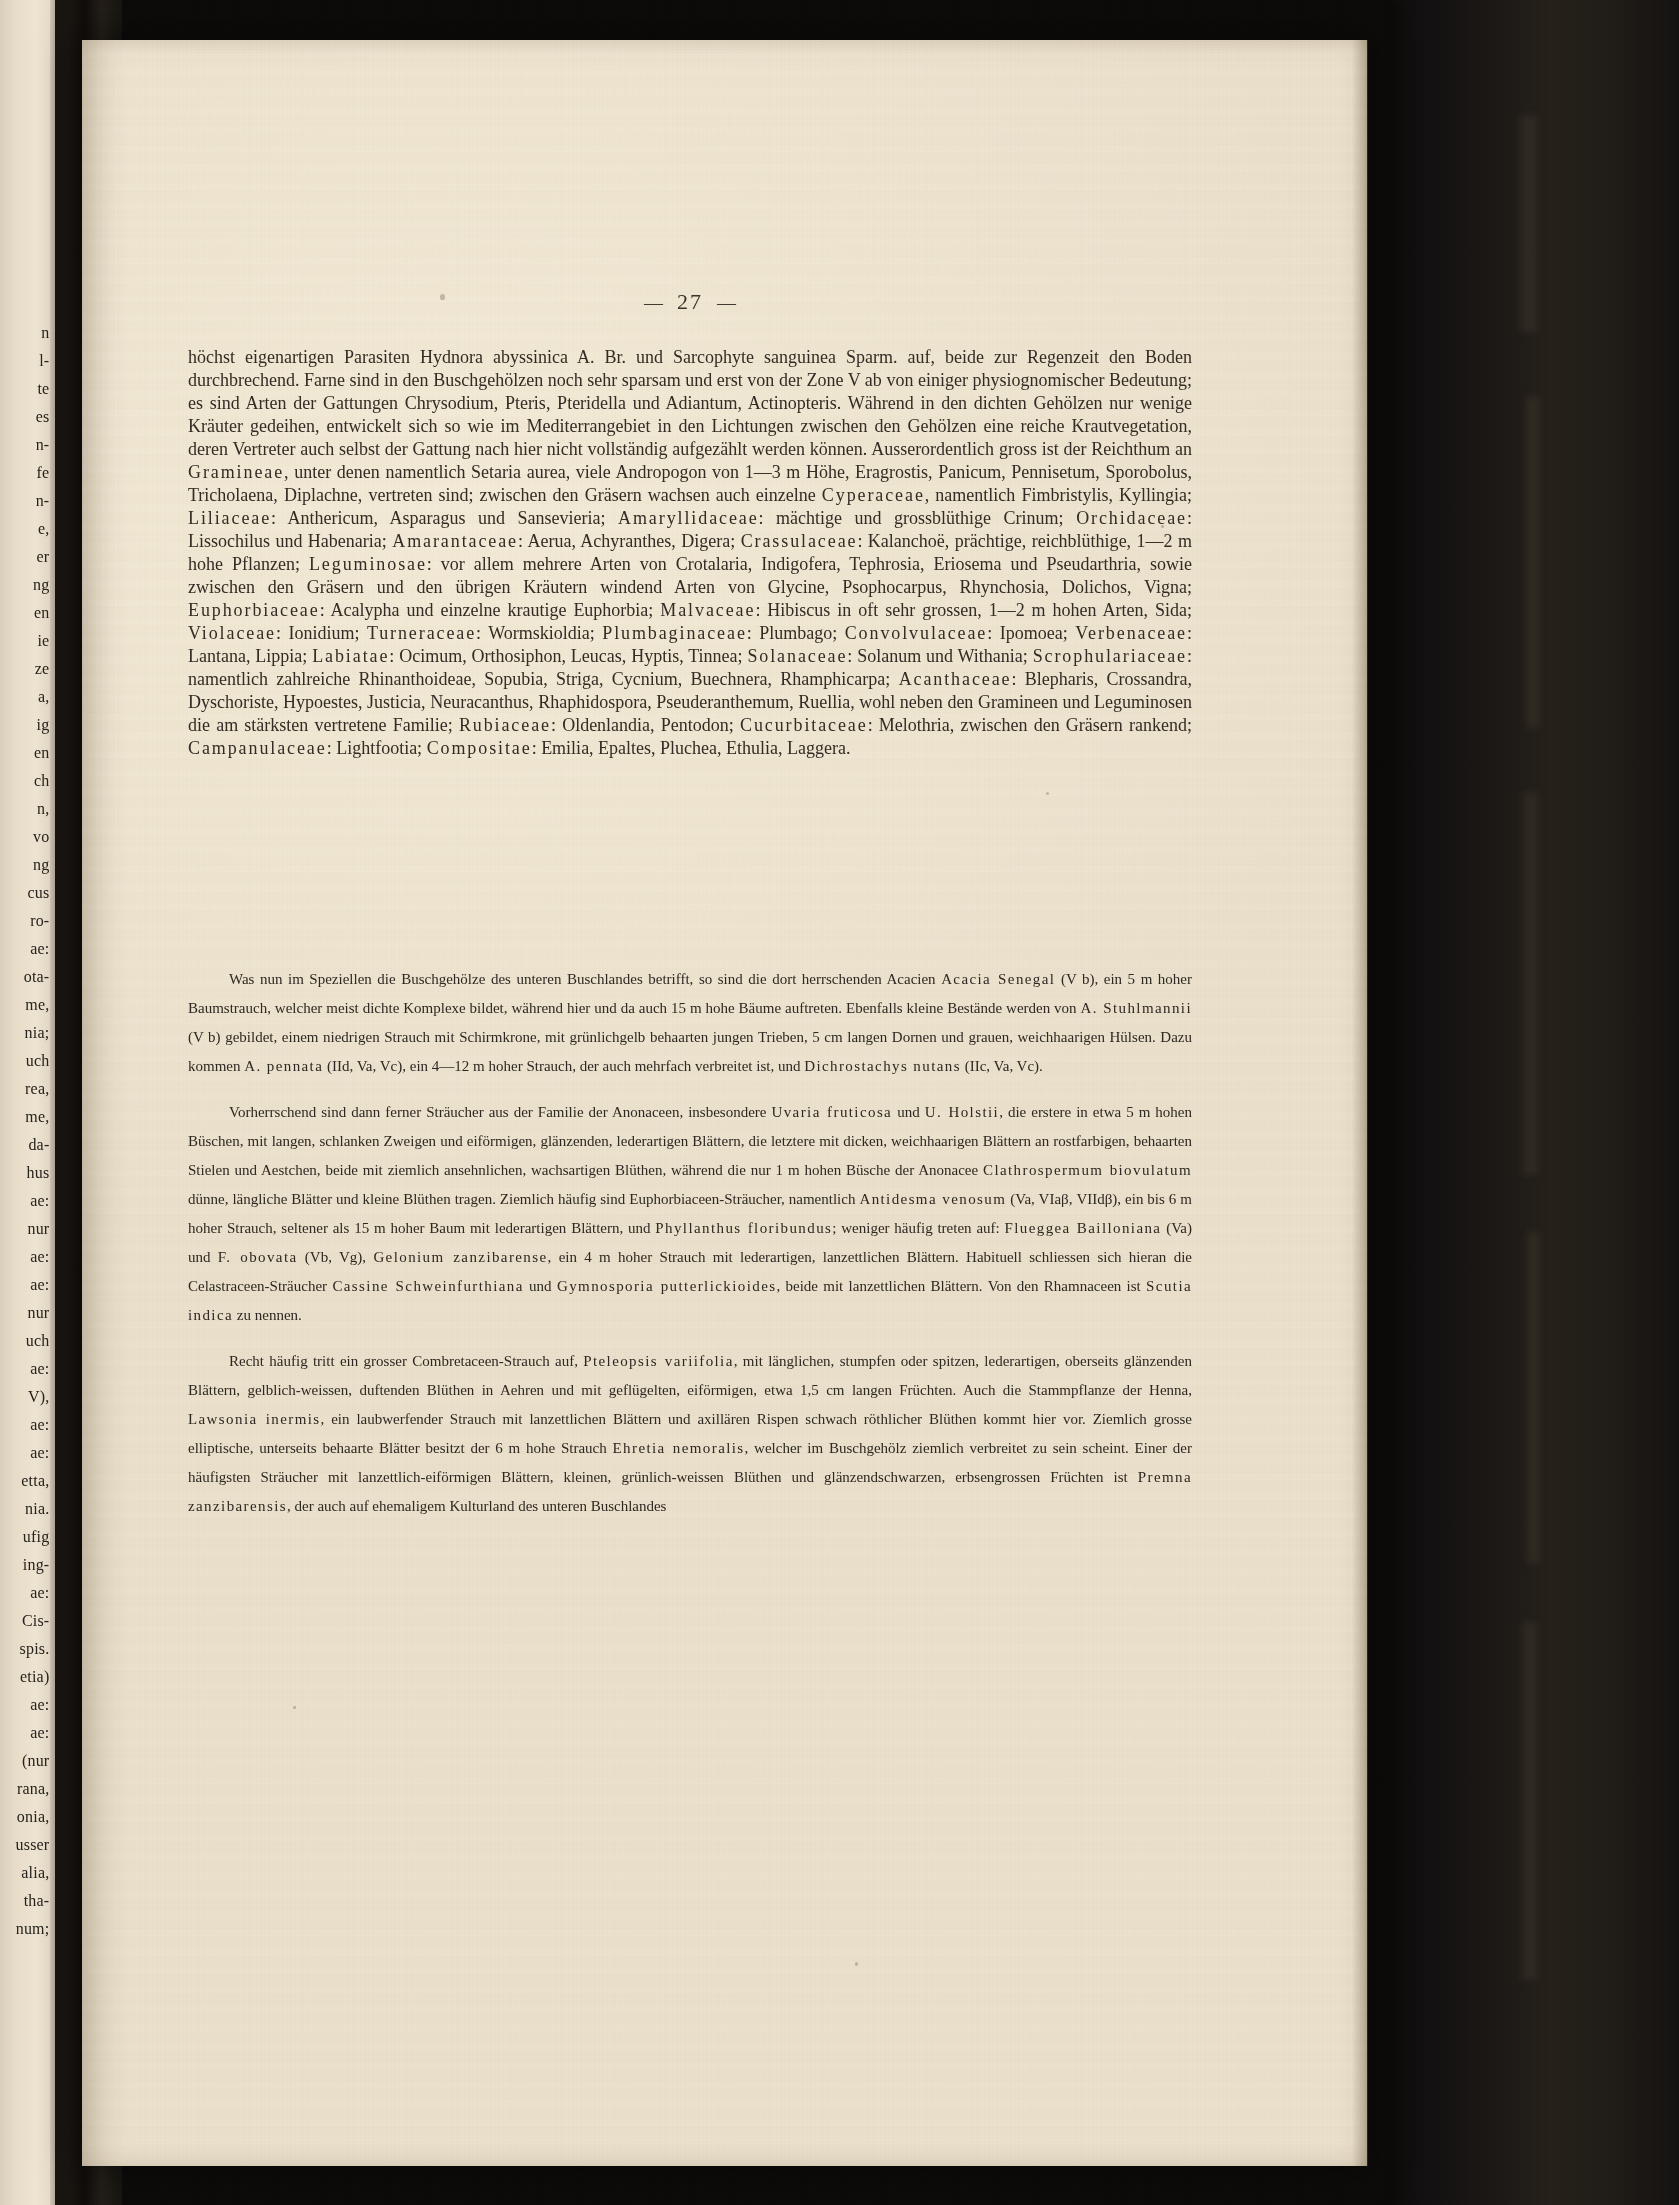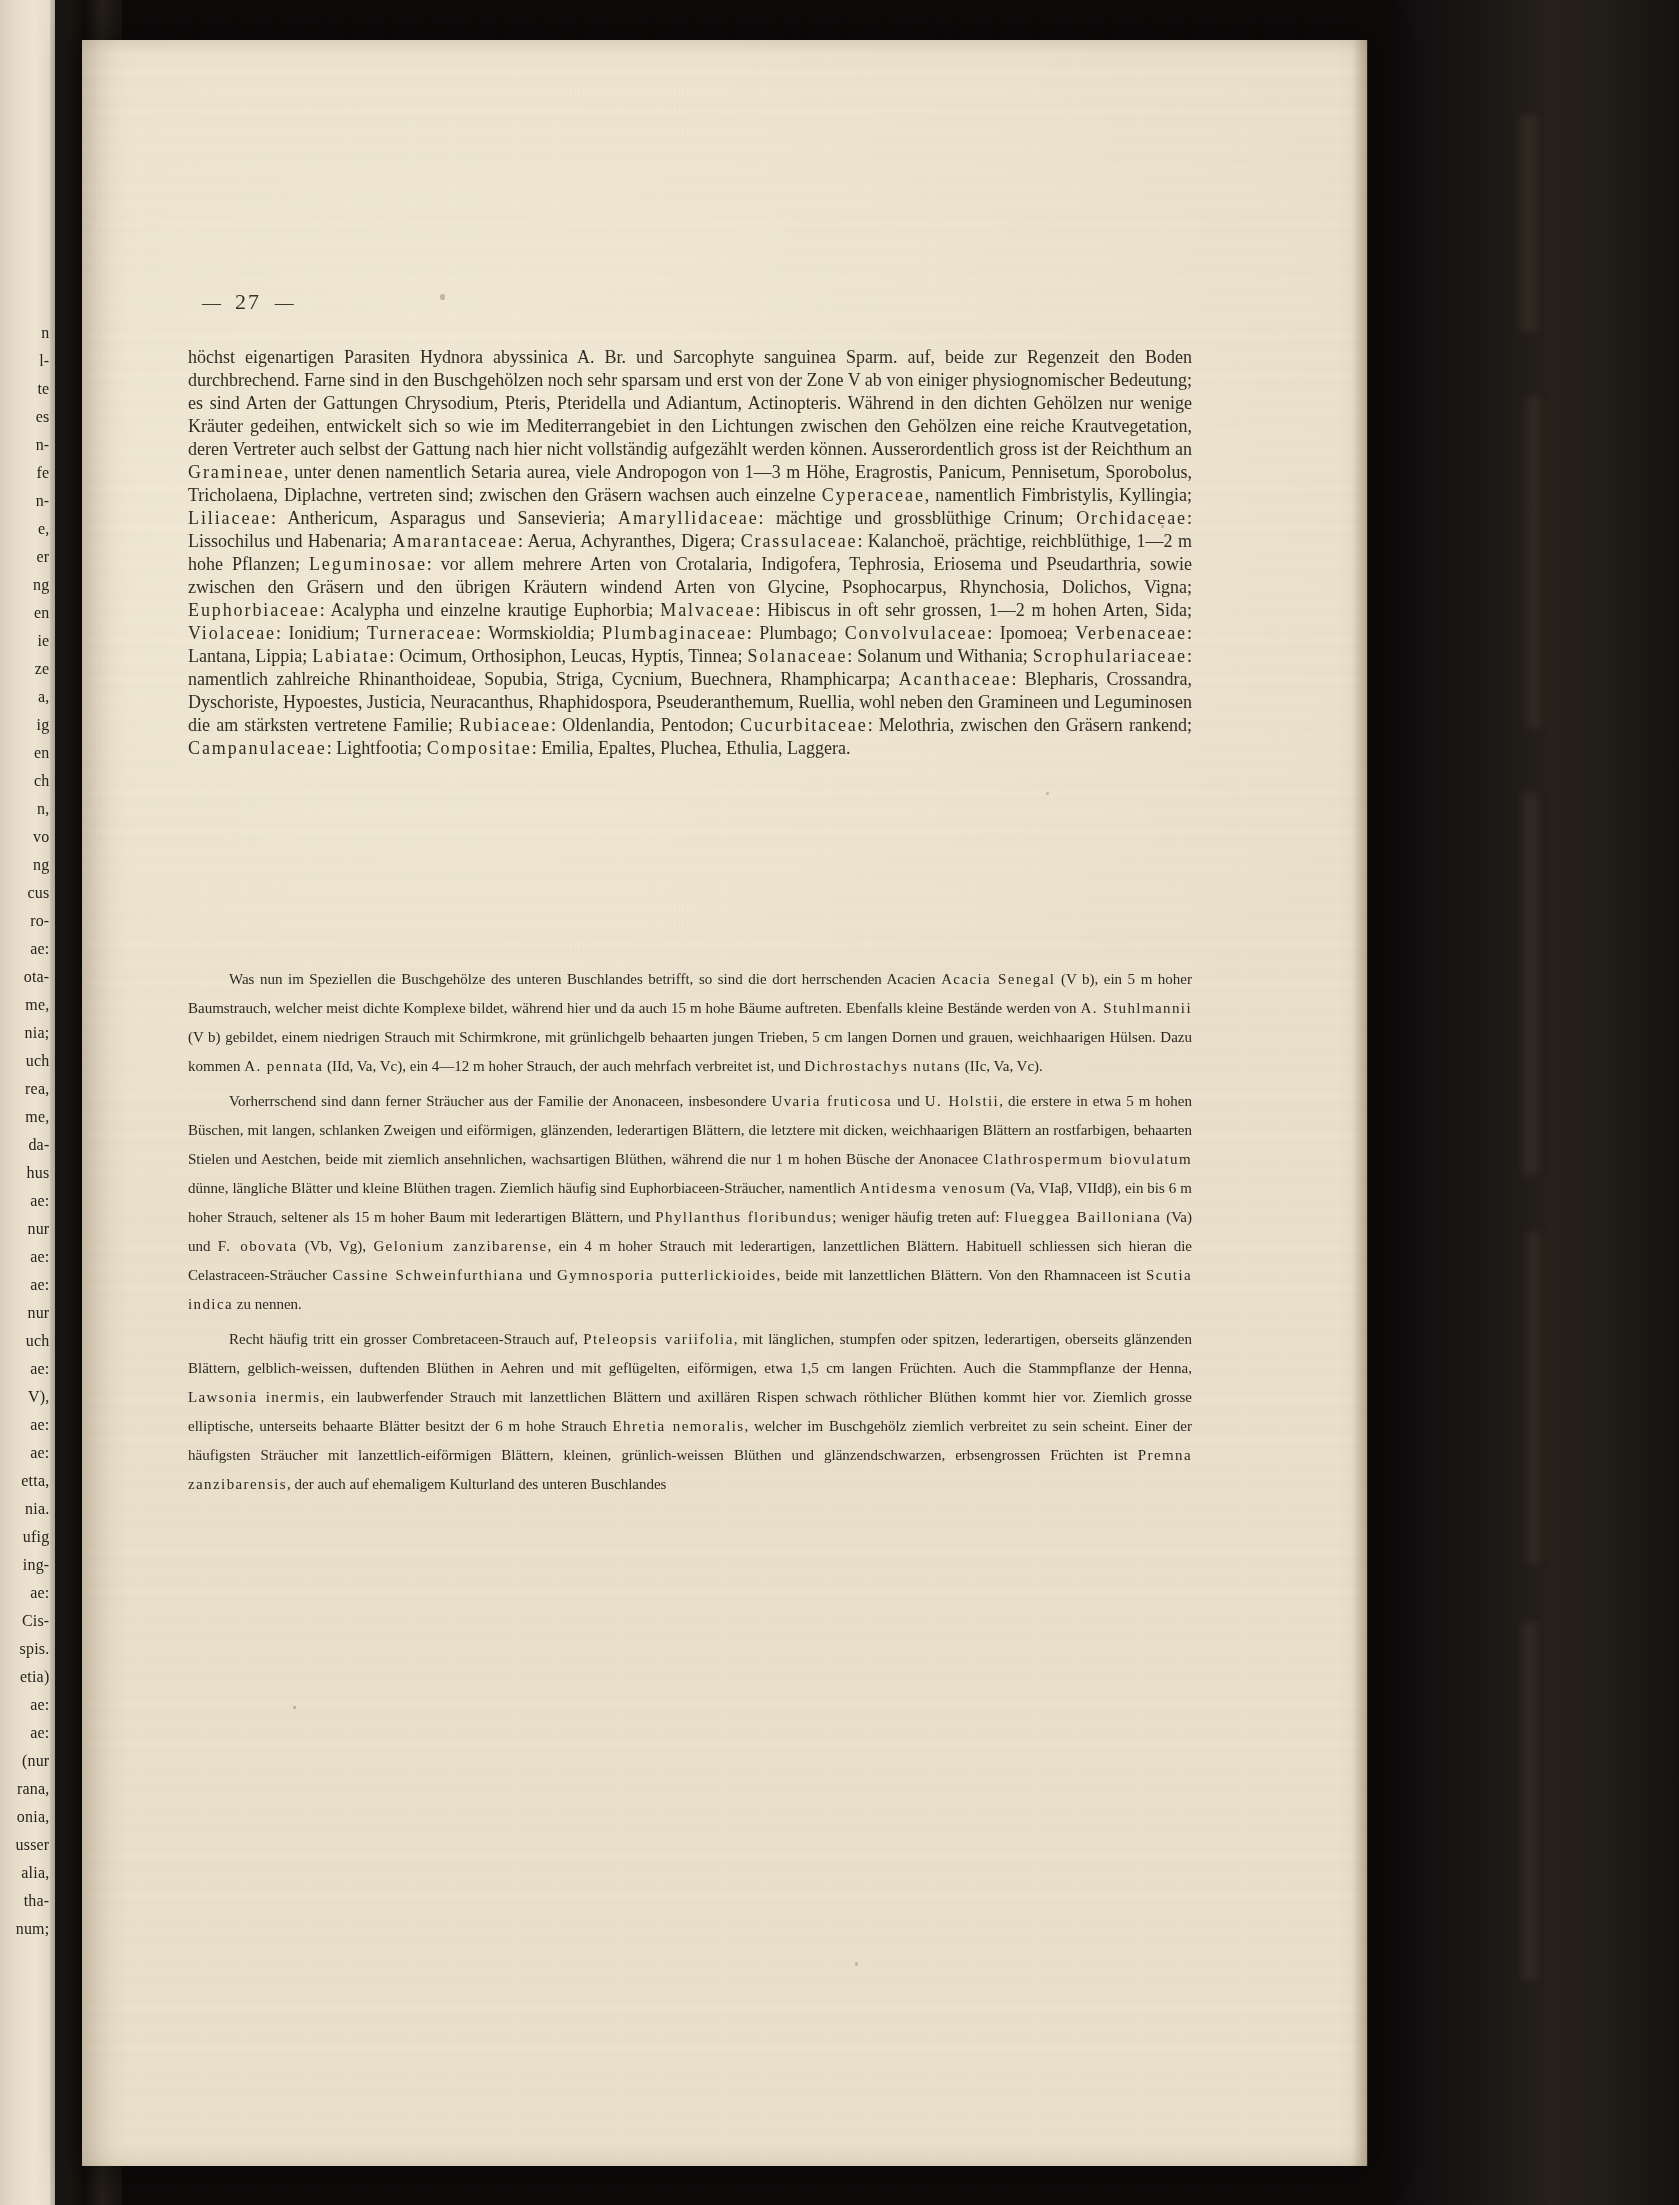--- a/index.html
+++ b/index.html
@@ -134,21 +134,21 @@
     top: 0;
     width: 1004px;
     color: #2b2620;
   }
 
   .folio {
     position: absolute;
     top: 249px;
     left: 0;
     width: 1004px;
-    text-align: left;
+    text-align: center;
     font-size: 22px;
     letter-spacing: 1.9px;
     color: #3a332a;
   }
   .folio .dash { letter-spacing: 0; padding: 0 14px; font-size: 19px; }
 
   
   .petit {
     position: absolute;
     top: 306px;
@@ -171,21 +171,21 @@
     font-size: 15px;
     line-height: 29px;
     text-align: justify;
     text-justify: inter-word;
     color: #2d2821;
   }
   .body p {
     margin: 0 0 0 0;
     text-indent: 41px;
   }
-  .body p + p { margin-top: 6px; }
+  .body p + p { margin-top: 17px; }
 
   
   .sp { letter-spacing: 1.9px; }
   .spb { letter-spacing: 1.4px; }
 
   
   .speck { position: absolute; border-radius: 50%; background: rgba(90,74,52,.30); }
 </style>
 </head>
 <body>

